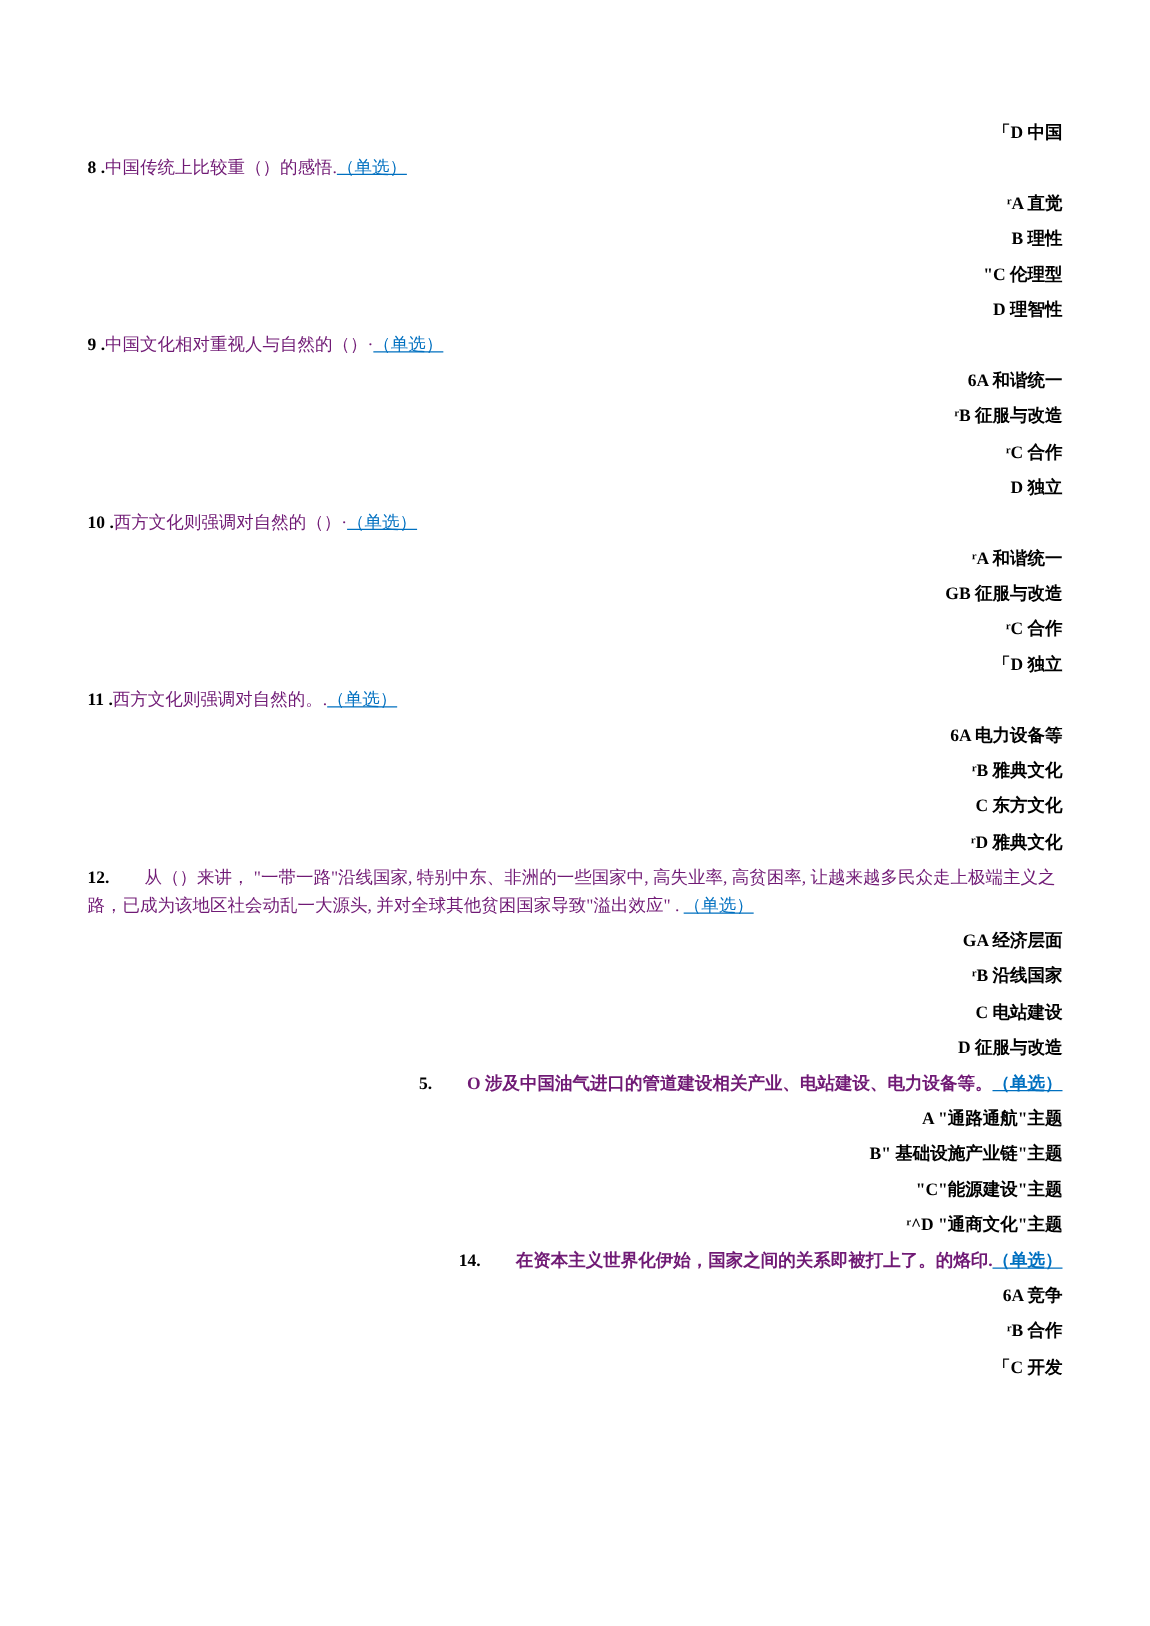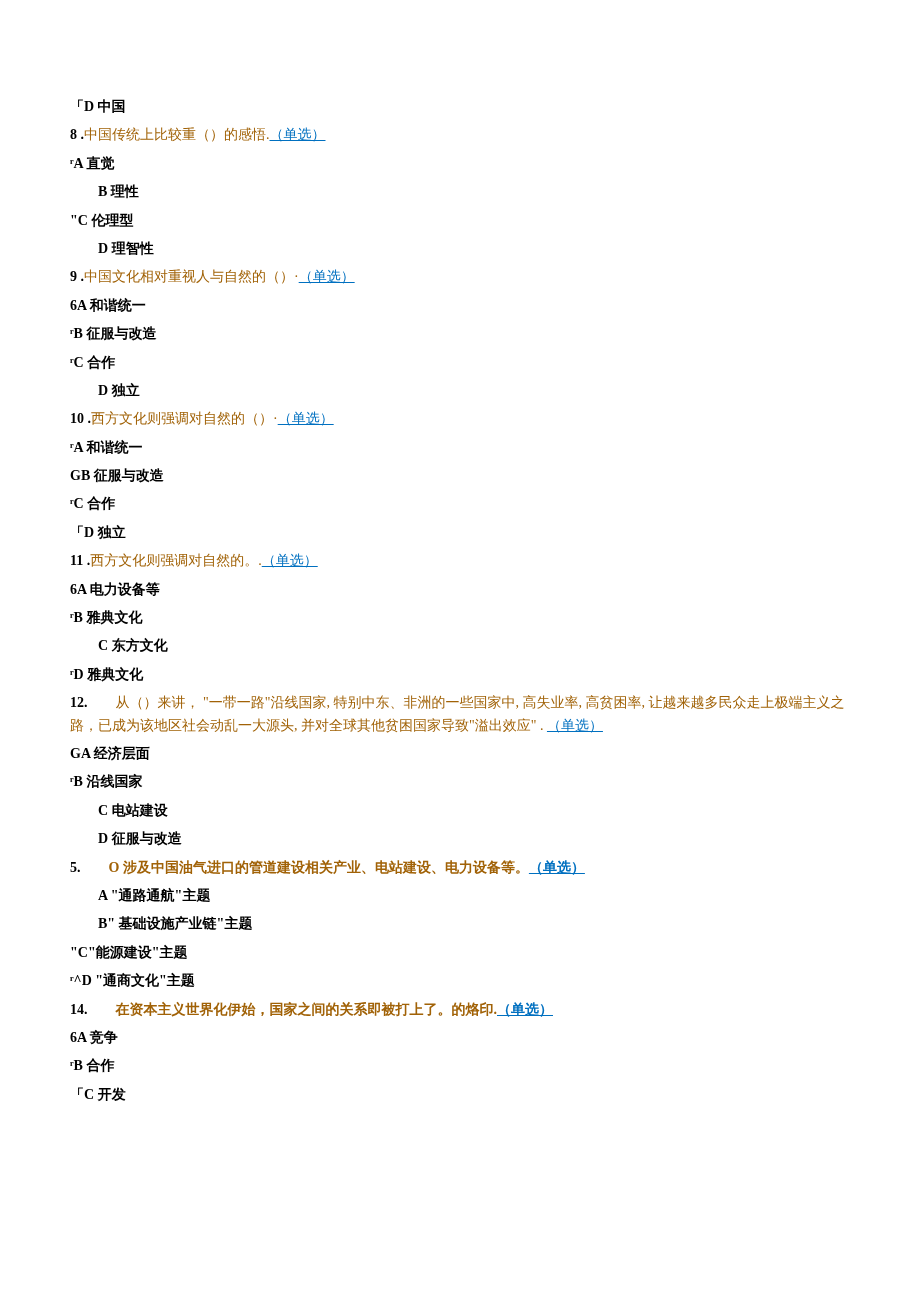--- a/index.html
+++ b/index.html
@@ -10,23 +10,24 @@
       margin: 0 auto;
       padding: 90px 70px 60px 70px;
       color: #000;
       background: #fff;
     }
     .line {
       margin: 6px 0;
     }
     .bold {
       font-weight: bold;
+      text-align: right;
     }
     .red {
-      color: #a16207;
+      color: #701a75;
     }
     .blue {
       color: #0070c0;
       text-decoration: underline;
     }
     .indent {
       padding-left: 28px;
     }
   </style>
 </head>

